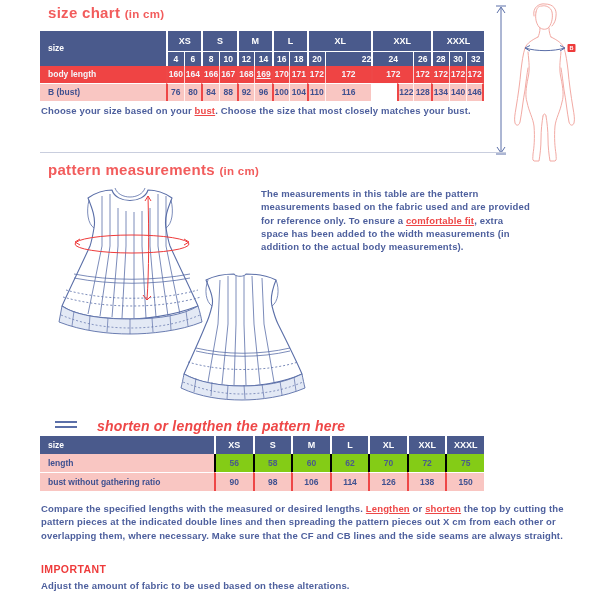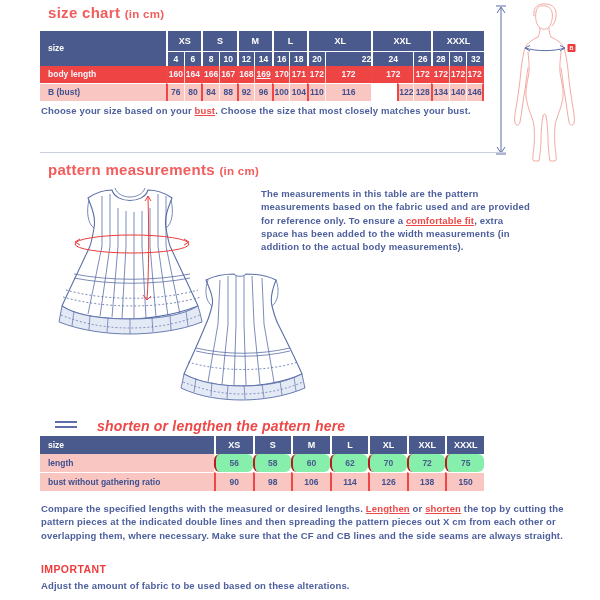--- a/index.html
+++ b/index.html
@@ -31,21 +31,21 @@
   .val  { border-left:1px solid rgba(255,255,255,.75); }
   .val.gs { border-left:2px solid #ee4747; }
   .val.ge { border-right:2px solid #ee4747; }
   .rowgap { border-top:1px solid #ffffff; }
   #t1 { left:40px; top:31px; width:444px;
         grid-template-columns:126px repeat(15,1fr);
         grid-template-rows:20px 15px 17px 18px; }
   #t2 { left:40px; top:436px; width:444px;
         grid-template-columns:174px repeat(7,1fr);
         grid-template-rows:18px 18px 19px; }
-  .whiteval { background:#86efac; color:#4a5a8c; border-left:2px solid #b91c1c;border-radius:6px; }
+  .whiteval { background:#84cc16; color:#4a5a8c; border-left:2px solid #000000; }
   .pinkval  { background:#f9c6c2; color:#3e5090; border-left:2px solid #ee4747; }
 
   .divider { height:1px; background:#c9cede; }
 
   .legend-lines { width:22px; }
   .legend-lines div { height:2px; background:#5b6fa8; margin-bottom:3px; }
   .legend-txt { color:#ee4747; font-size:14px; font-weight:700; font-style:italic; letter-spacing:.2px; }
 
   .important { color:#ee3b3b; font-weight:700; font-size:10.5px; letter-spacing:.4px; }
 

